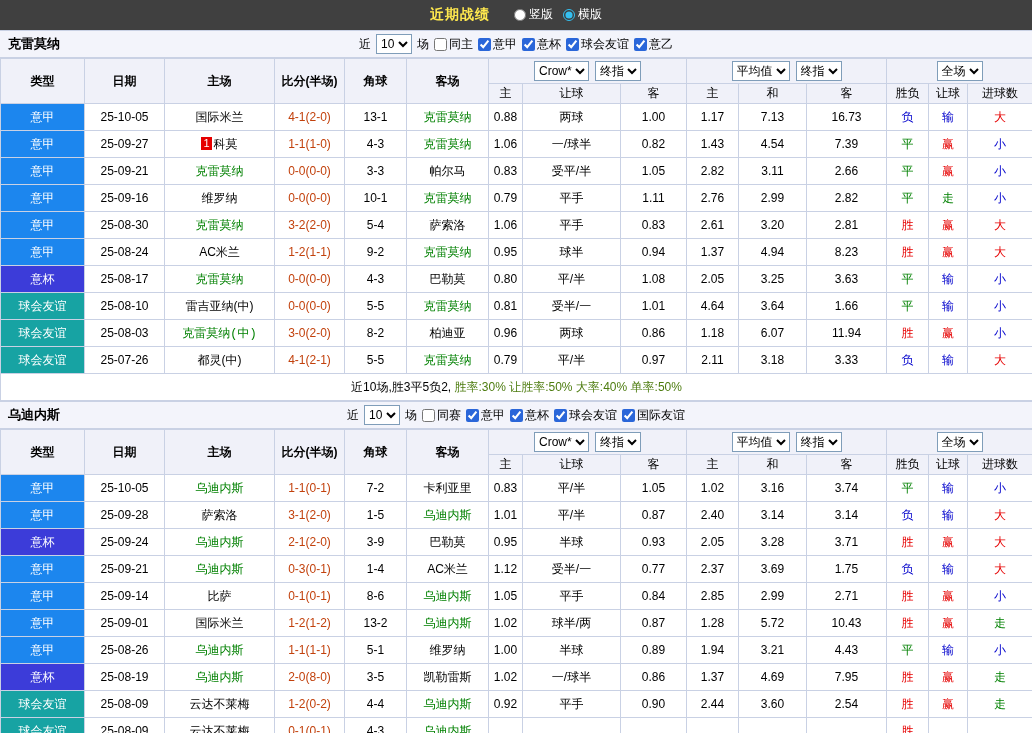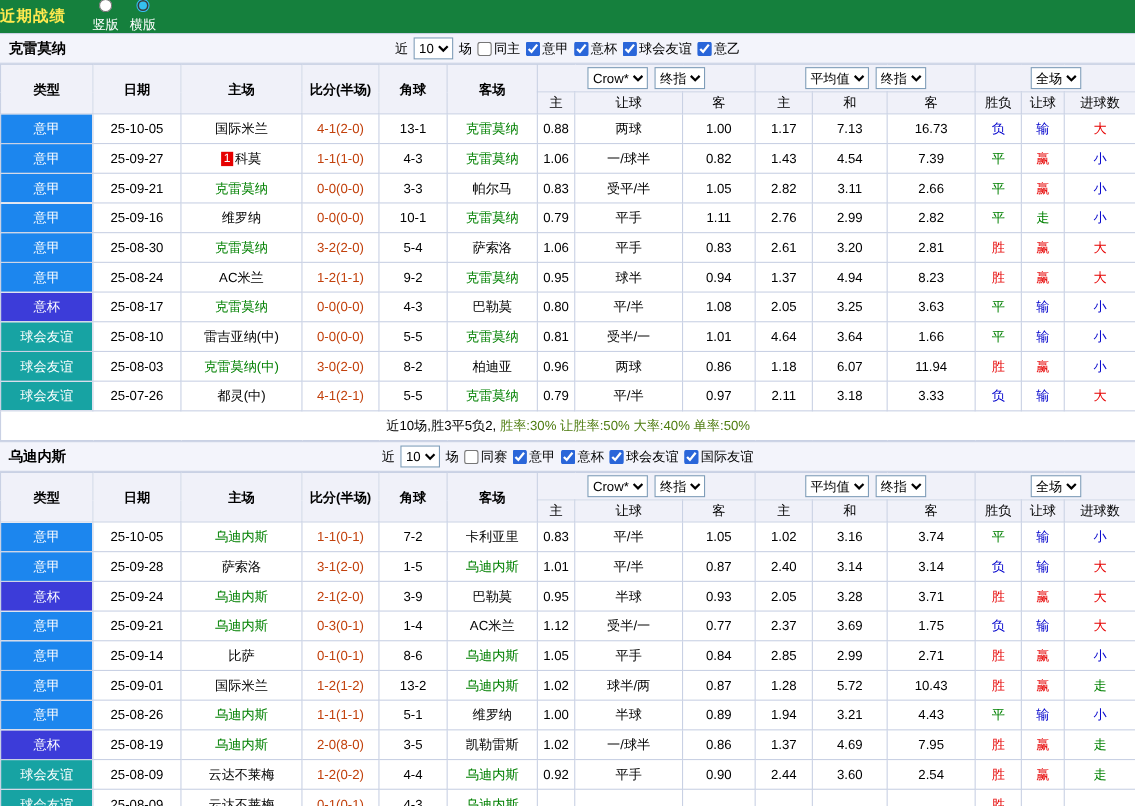--- a/index.html
+++ b/index.html
@@ -5,29 +5,29 @@
   html, body { margin: 0; padding: 0; }
   body {
     width: 1032px;
     background: #fff;
     color: #000;
     font-family: "Liberation Sans", "DejaVu Sans", sans-serif;
     font-size: 12px;
   }
   .topbar {
     height: 30px;
-    background: #15803d;
+    background: #404040;
     color: #fff;
     display: flex;
     align-items: center;
-    justify-content: flex-start;
+    justify-content: center;
     gap: 6px;
   }
   .topbar .title { color: #ffe94e; font-weight: bold; font-size: 14px; letter-spacing: 1px; margin-right: 8px; }
-  .radio { display: inline-flex; align-items: center; gap: 3px; margin-left: 10px; cursor: pointer; font-size: 12px; color:#fff;flex-direction:column; }
+  .radio { display: inline-flex; align-items: center; gap: 3px; margin-left: 10px; cursor: pointer; font-size: 12px; color:#fff; }
   .radio input { accent-color: #35c0f0; margin: 0; width: 12px; height: 12px; }
 
   .section-header {
     position: relative;
     height: 26px;
     background: #f3f4fb;
     border-top: 1px solid #c9d1e4;
     border-bottom: 1px solid #c9d1e4;
     display: flex;
     align-items: center;
@@ -289,21 +289,21 @@
               <td>4.64</td>
               <td>3.64</td>
               <td>1.66</td>
               <td style="color: rgb(0, 128, 0);">平</td>
               <td style="color: rgb(0, 0, 204);">输</td>
               <td style="color: rgb(0, 0, 204);">小</td>
             </tr>
             <tr>
               <td class="type-cell" style="background: rgb(23, 163, 163);">球会友谊</td>
               <td>25-08-03</td>
-              <td class="team-cell"><span style="color: rgb(0, 128, 0);">克雷莫纳(中)</span></td>
+              <td class="team-cell"><span style="color: rgb(0, 128, 0); font-family: Liberation Mono, monospace;">克雷莫纳(中)</span></td>
               <td class="score-cell">3-0(2-0)</td>
               <td>8-2</td>
               <td class="team-cell"><span>柏迪亚</span></td>
               <td>0.96</td>
               <td>两球</td>
               <td>0.86</td>
               <td>1.18</td>
               <td>6.07</td>
               <td>11.94</td>
               <td style="color: rgb(230, 0, 0);">胜</td>

